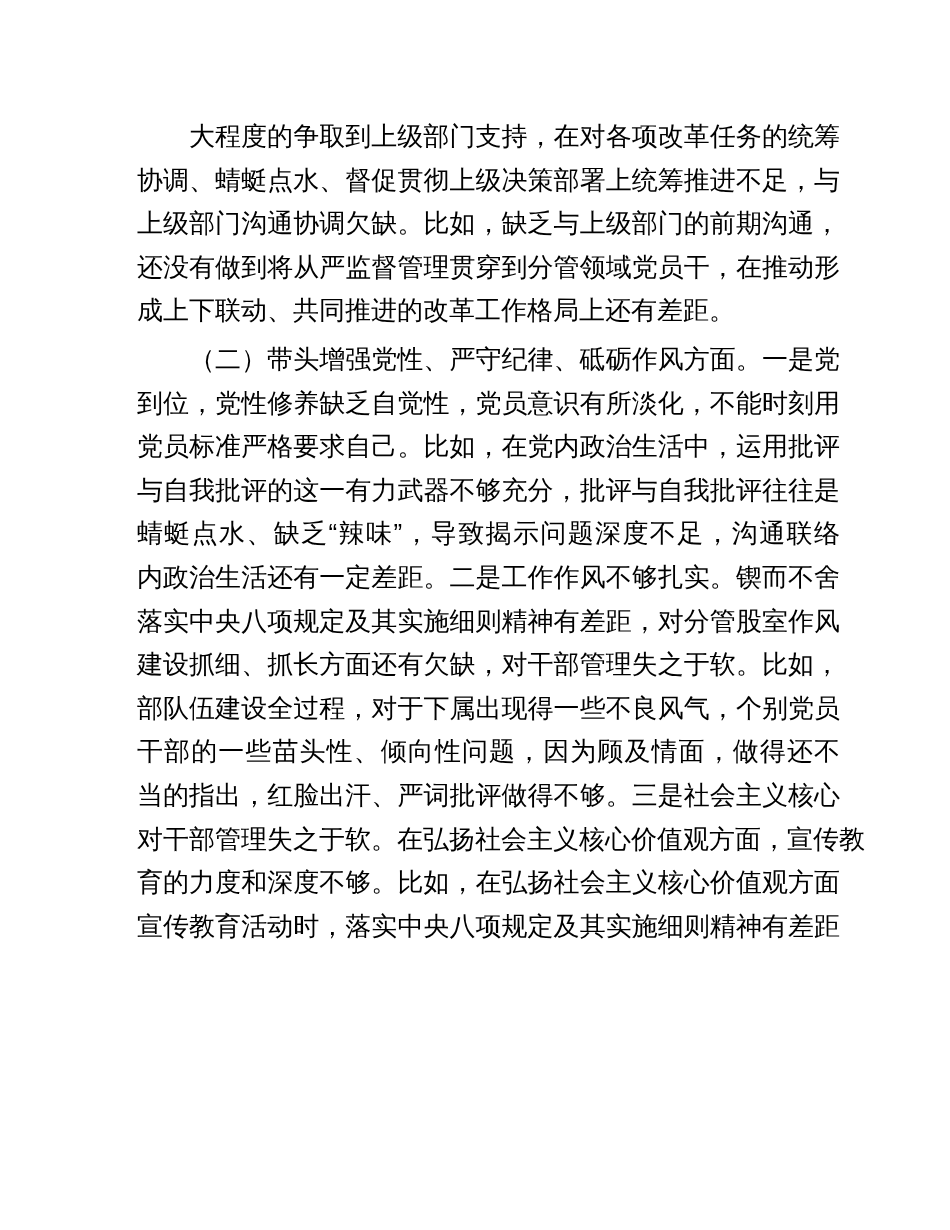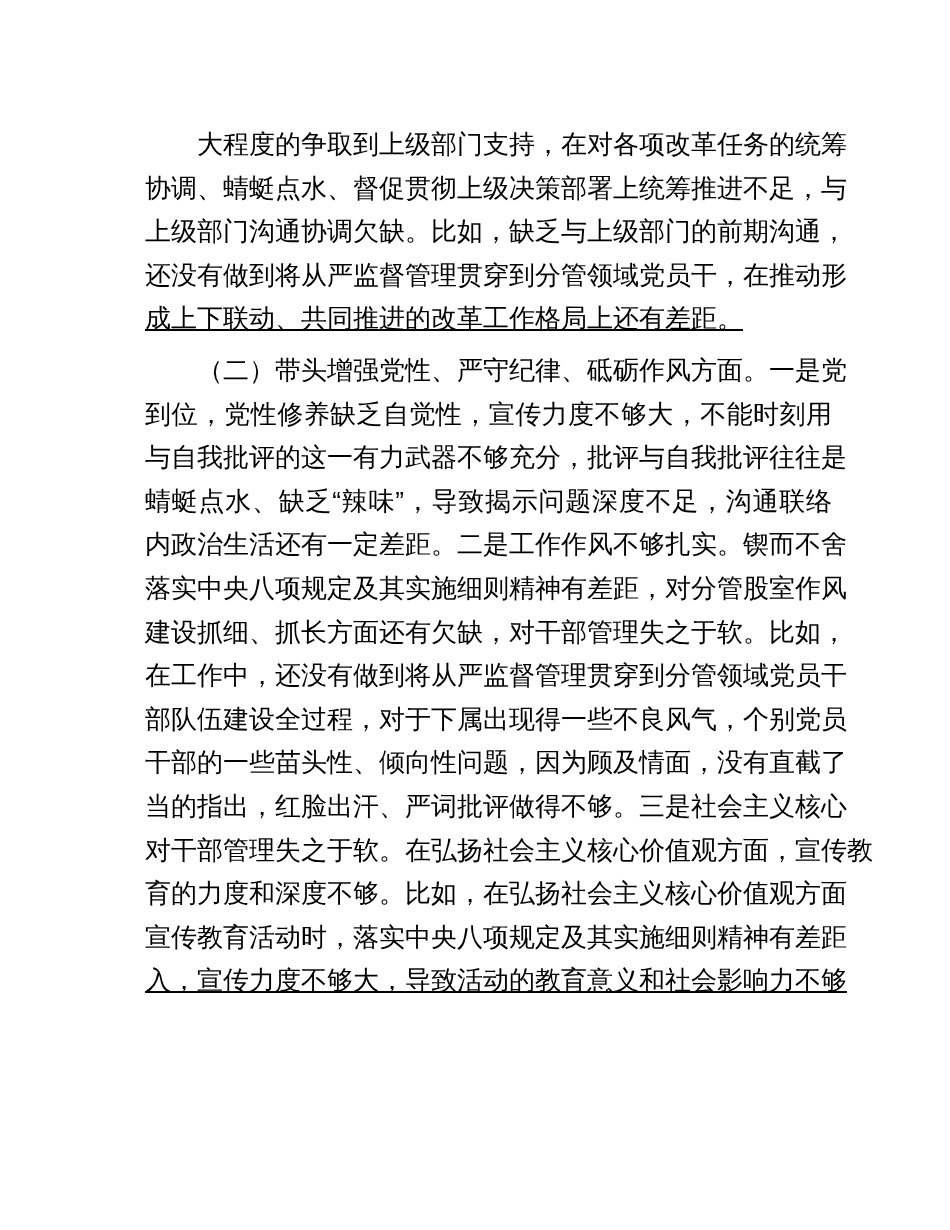--- a/index.html
+++ b/index.html
@@ -26,54 +26,53 @@
     position: absolute;
     left: 137px;
     top: 115px;
     width: 703px;
     color: #000000;
     font-size: 26px;
     line-height: 43.6px;
     font-weight: 400;
     letter-spacing: 0;
   }
-  .paragraph { margin: 8px; }
+  .paragraph { margin: 0; }
   .paragraph + .paragraph { margin-top: 5px; }
   .line {
     text-align: justify;
     text-align-last: justify;
     white-space: nowrap;
     height: 43.6px;
   }
   .line.first-line { text-indent: 2em; }
-  .line.last-line { text-align-last: left; text-decoration: underline; }
+  .line.last-line { text-align-last: left; }
 </style>
 </head>
 <body style="background: rgb(255, 255, 255);">
 
 <div class="page">
   <div class="doc-body" style="color: rgb(0, 0, 0);">
       <div class="paragraph">
         <div class="line first-line">大程度的争取到上级部门支持，在对各项改革任务的统筹</div>
         <div class="line">协调、蜻蜓点水、督促贯彻上级决策部署上统筹推进不足，与</div>
         <div class="line">上级部门沟通协调欠缺。比如，缺乏与上级部门的前期沟通，</div>
         <div class="line">还没有做到将从严监督管理贯穿到分管领域党员干，在推动形</div>
         <div class="line last-line">成上下联动、共同推进的改革工作格局上还有差距。</div>
       </div>
       <div class="paragraph">
         <div class="line first-line">（二）带头增强党性、严守纪律、砥砺作风方面。一是党</div>
-        <div class="line">到位，党性修养缺乏自觉性，宣传力度不够大，不能时刻用</div>
+        <div class="line">到位，党性修养缺乏自觉性，党员意识有所淡化，不能时刻用</div>
+        <div class="line">党员标准严格要求自己。比如，在党内政治生活中，运用批评</div>
         <div class="line">与自我批评的这一有力武器不够充分，批评与自我批评往往是</div>
         <div class="line">蜻蜓点水、缺乏“辣味”，导致揭示问题深度不足，沟通联络</div>
         <div class="line">内政治生活还有一定差距。二是工作作风不够扎实。锲而不舍</div>
         <div class="line">落实中央八项规定及其实施细则精神有差距，对分管股室作风</div>
         <div class="line">建设抓细、抓长方面还有欠缺，对干部管理失之于软。比如，</div>
-        <div class="line">在工作中，还没有做到将从严监督管理贯穿到分管领域党员干</div>
         <div class="line">部队伍建设全过程，对于下属出现得一些不良风气，个别党员</div>
-        <div class="line">干部的一些苗头性、倾向性问题，因为顾及情面，没有直截了</div>
+        <div class="line">干部的一些苗头性、倾向性问题，因为顾及情面，做得还不</div>
         <div class="line">当的指出，红脸出汗、严词批评做得不够。三是社会主义核心</div>
         <div class="line">对干部管理失之于软。在弘扬社会主义核心价值观方面，宣传教</div>
         <div class="line">育的力度和深度不够。比如，在弘扬社会主义核心价值观方面</div>
         <div class="line">宣传教育活动时，落实中央八项规定及其实施细则精神有差距</div>
-        <div class="line last-line">入，宣传力度不够大，导致活动的教育意义和社会影响力不够</div>
       </div>
     </div>
 </div>
 
 </body></html>

